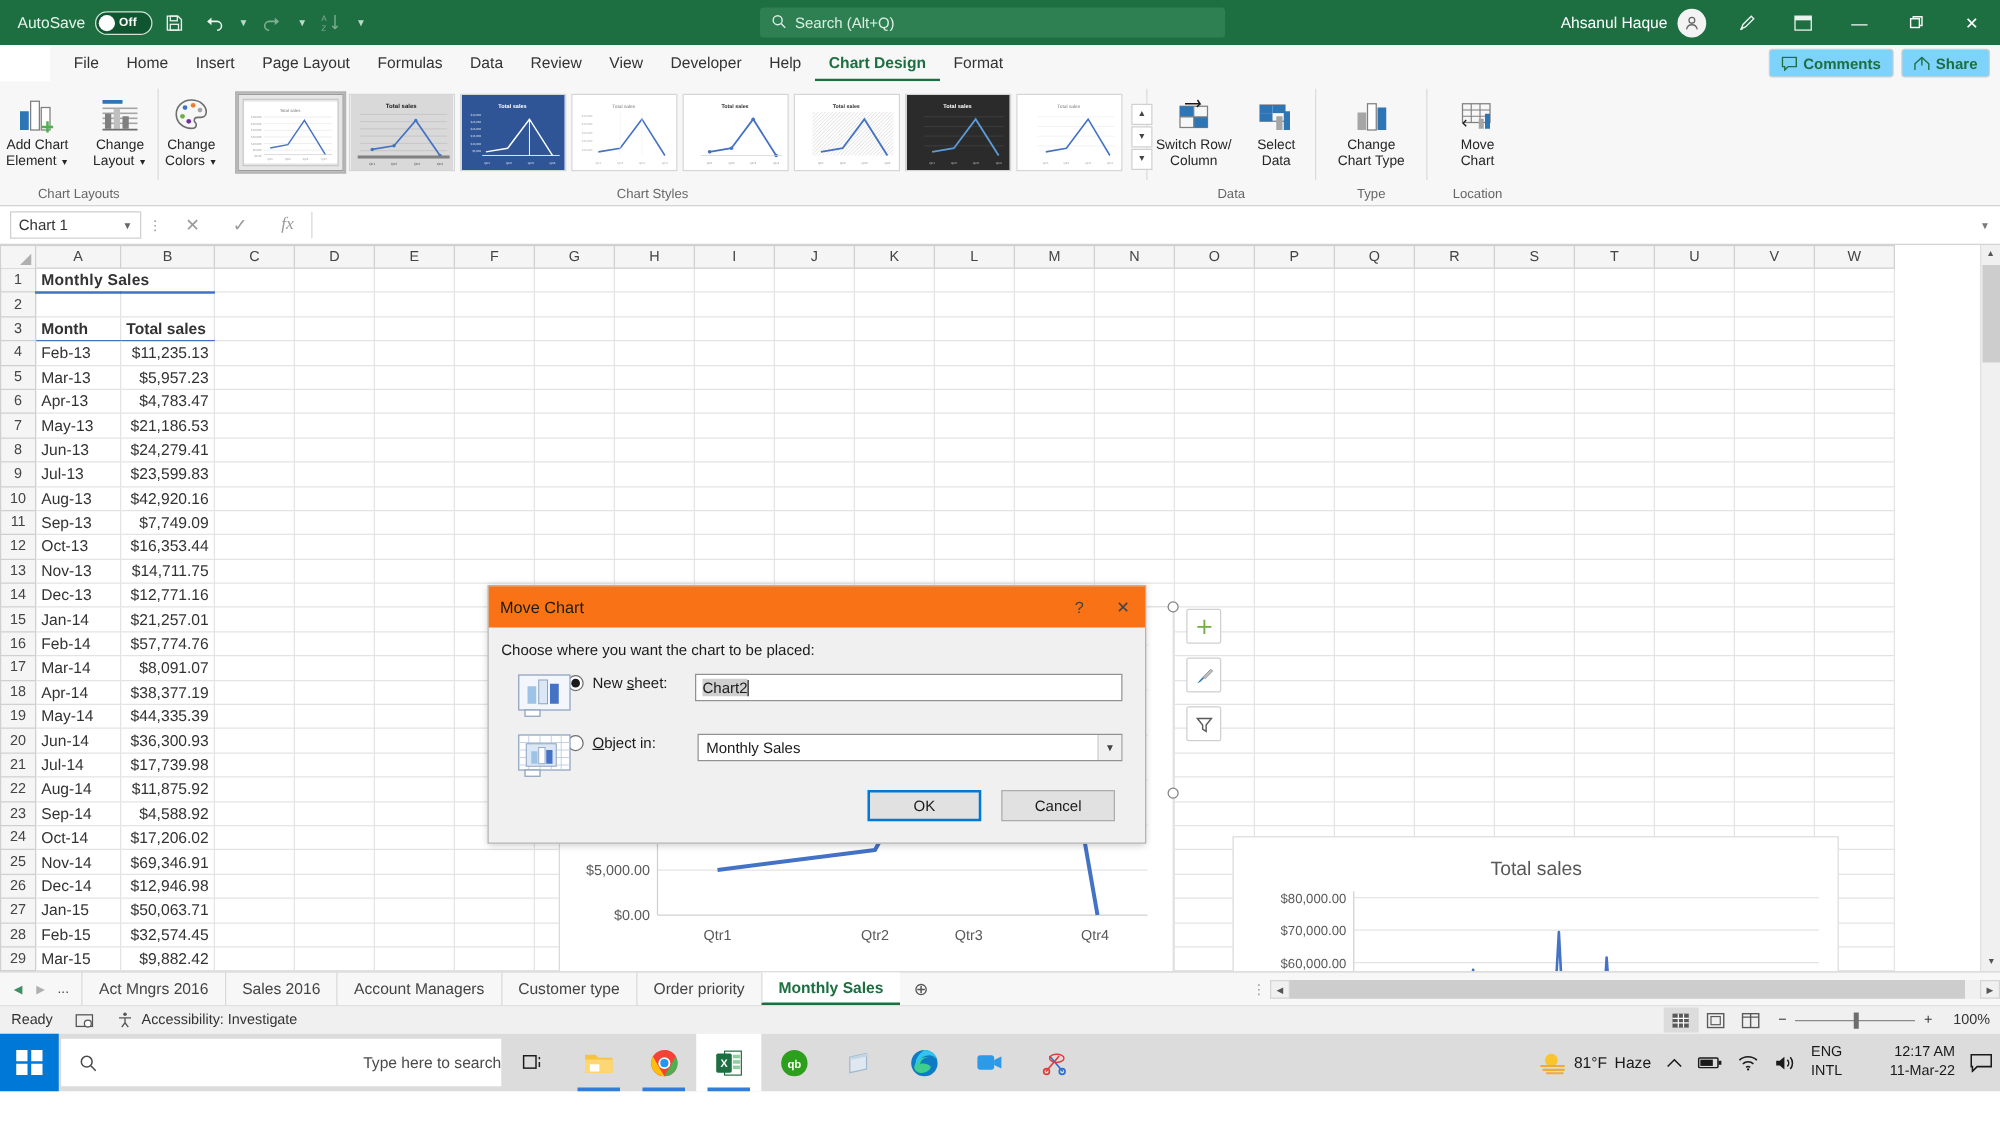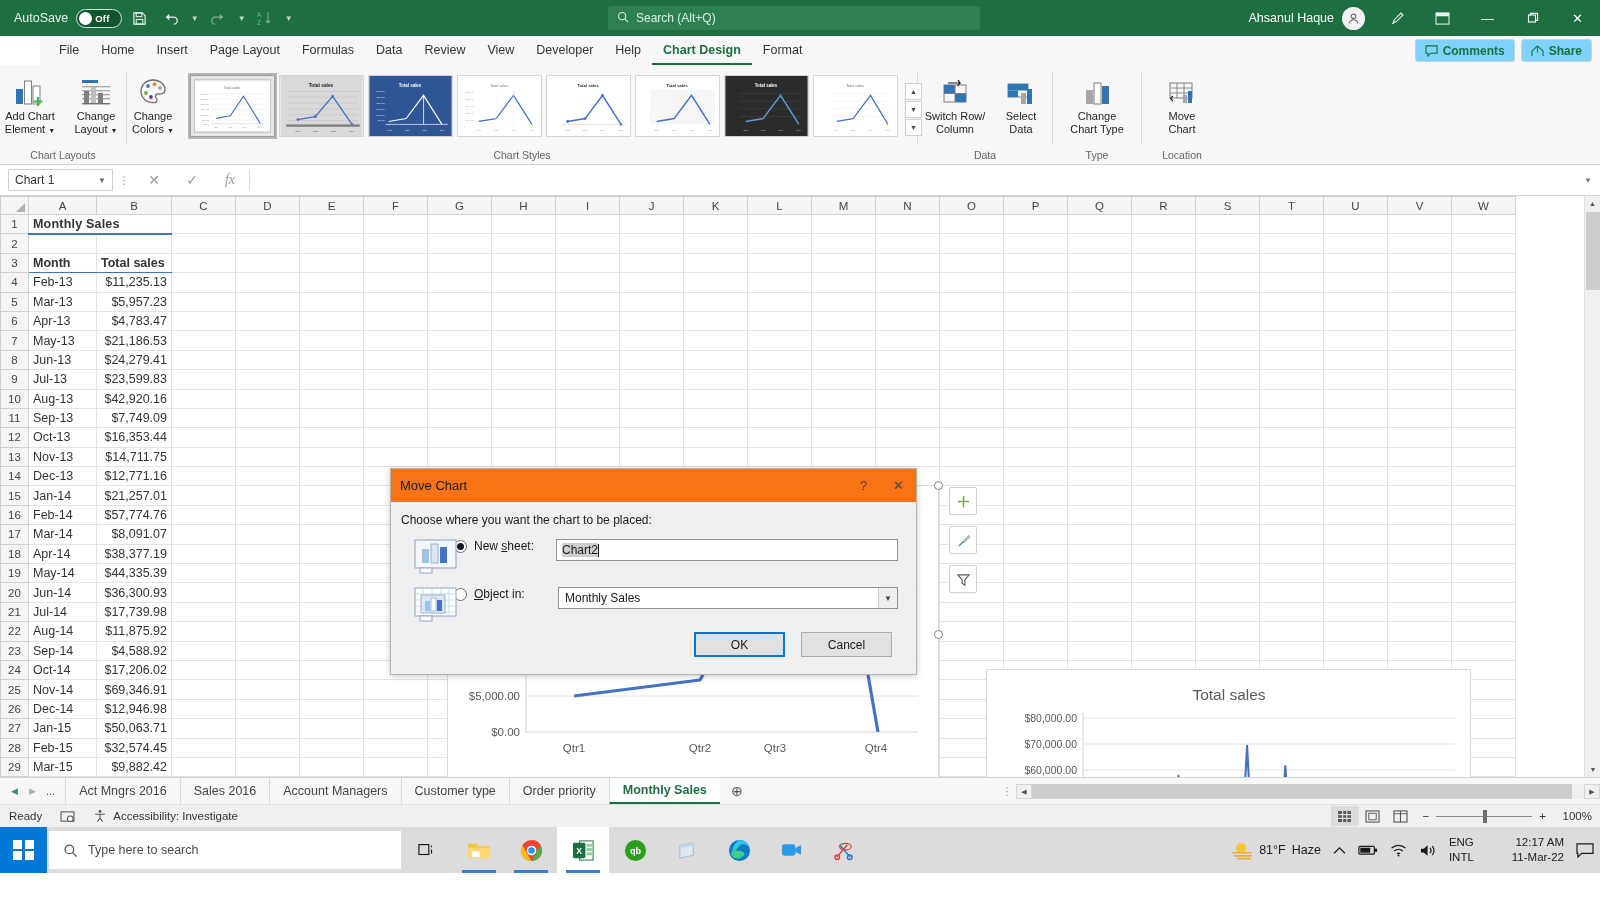--- a/index.html
+++ b/index.html
@@ -247,21 +247,21 @@
     height: 46px; background: #dcdcdc; display: flex; align-items: center; position: relative;
   }
   .start {
     width: 47px; height: 46px; display: flex; align-items: center; justify-content: center;
     background: #0078d7;
   }
   .winlogo { display: grid; grid-template-columns: 9px 9px; grid-template-rows: 9px 9px; gap: 2.5px; }
   .winlogo i { background: #ffffff; display: block; }
   .tb-searchbox {
     width: 352px; height: 38px; background: #ffffff; display: flex; align-items: center;
-    gap: 10px; padding-left: 14px; margin-left: 2px; font-size: 12.5px; color: #4a4a4a;
+    gap: 10px; padding-left: 14px; margin-left: 2px; font-size: 12.5px; color: #4a4a4a; justify-content: space-between;
   }
   .tsk {
     width: 52px; height: 46px; display: flex; align-items: center; justify-content: center;
     position: relative;
   }
   .tsk.active { background: #ffffff; }
   .tsk .underline { position: absolute; bottom: 0; left: 9px; right: 9px; height: 3px; background: #2f7fd8; }
   .tray { position: absolute; right: 0; display: flex; align-items: center; height: 46px; gap: 0; }
   .tray-item { padding: 0 6px; display: flex; align-items: center; font-size: 12.5px; color: #1a1a1a; gap: 6px; }
   .tray-stack { display: flex; flex-direction: column; line-height: 15px; font-size: 11.5px; text-align: center; color: #1a1a1a;}

